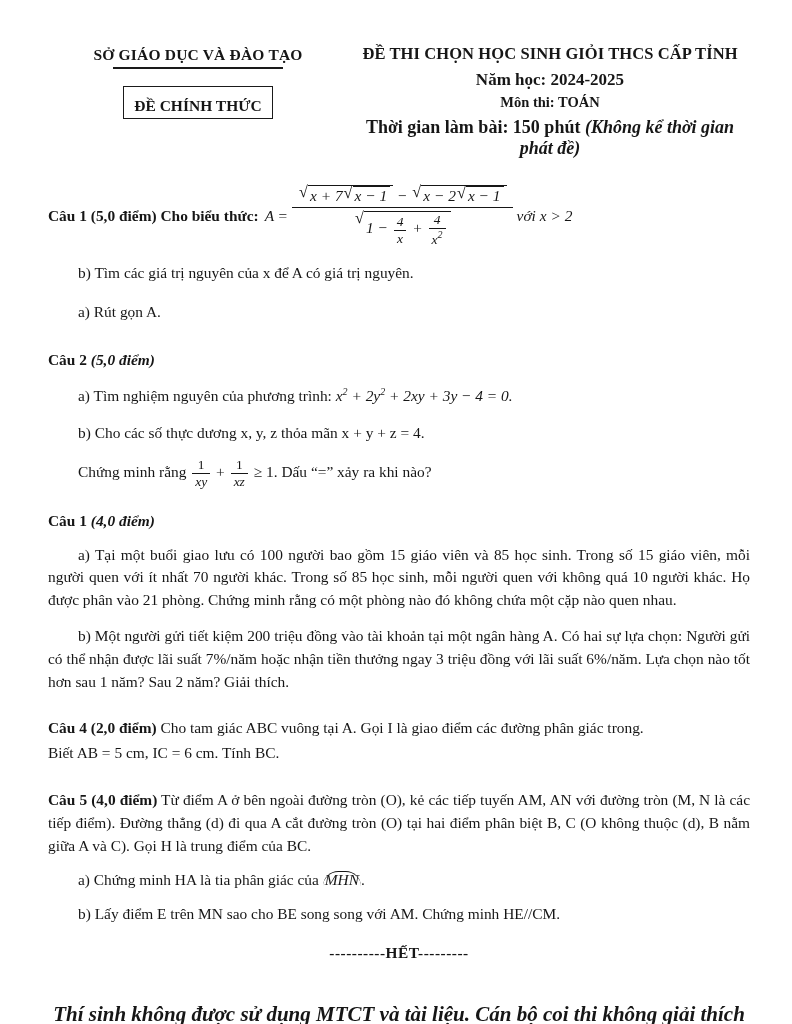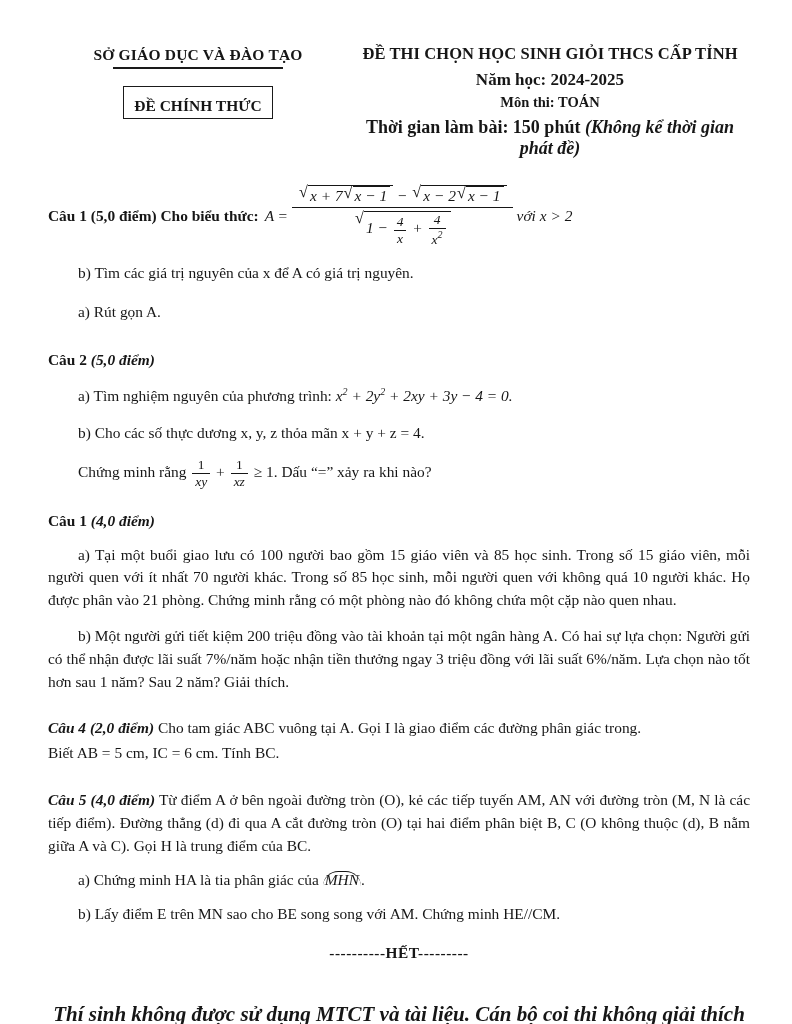--- a/index.html
+++ b/index.html
@@ -95,21 +95,21 @@
     font-weight: bold;
     margin-top: 22px;
   }
   .qhead .pts { font-style: italic; font-weight: bold; }
   .para {
     margin-top: 9px;
     text-align: justify;
   }
   .indent { text-indent: 30px; }
   .sub { margin-top: 9px; padding-left: 30px; }
-  .bi { font-weight: bold; font-style: italic; }
+  .bi { font-weight: bold; }
 
   
   .math { font-style: italic; font-family: "Liberation Serif", serif; }
   sup.ex { font-style: italic; font-size: 10px; vertical-align: super; }
 
   .frac {
     display: inline-block;
     vertical-align: middle;
     text-align: center;
     font-size: 13.5px;

